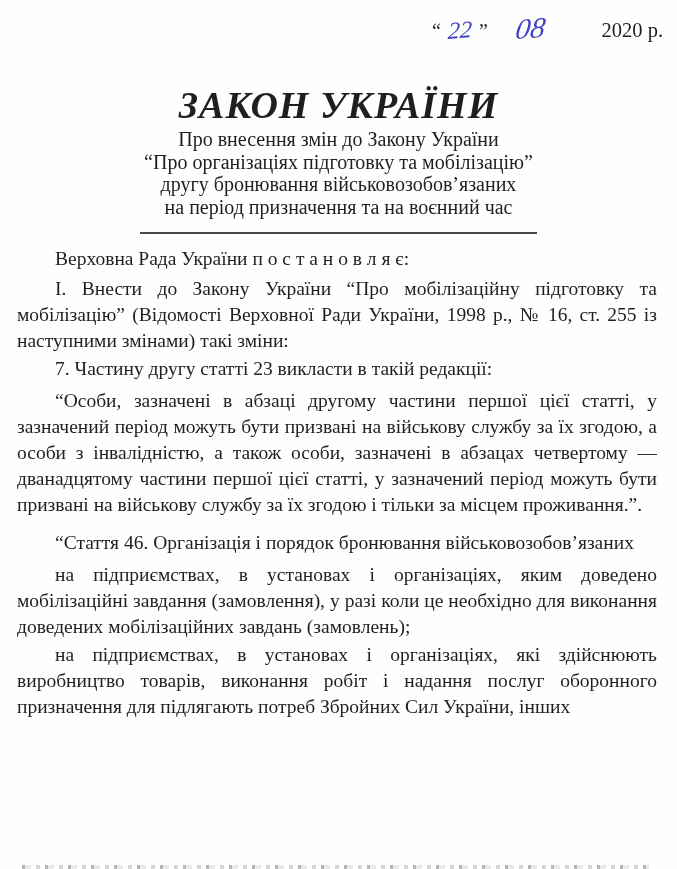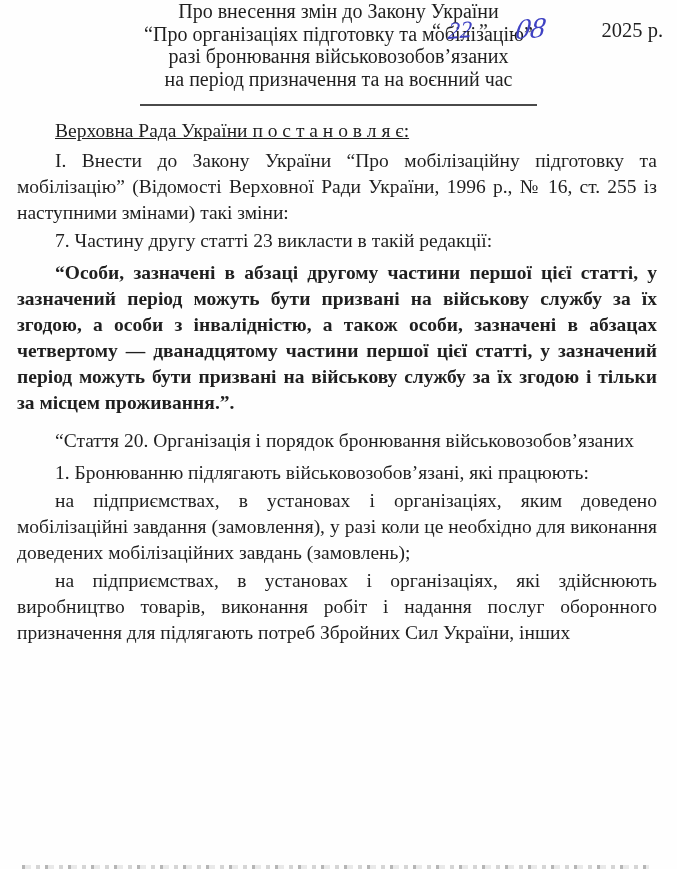--- a/index.html
+++ b/index.html
@@ -52,23 +52,23 @@
   
   .body-text {
     margin: 12px 20px 0 17px;
     font-size: 19.5px;
     line-height: 26px;
     text-align: justify;
   }
   .body-text p { margin: 0; text-indent: 38px; }
   .nowrap { white-space: nowrap; }
   .mb2  { margin-bottom: 2px  !important; }
-  .mb4  { margin-bottom: 4px  !important; text-decoration: underline; }
+  .mb4  { margin-bottom: 4px  !important; }
   .mb6  { margin-bottom: 6px  !important; }
-  .mb12 { margin-bottom: 12px !important; font-weight: bold; }
+  .mb12 { margin-bottom: 12px !important; }
   .mb14 { margin-bottom: 14px !important; }
 
   
   .cutoff {
     position: absolute;
     left: 22px;
     right: 28px;
     bottom: 0;
     height: 4px;
     background: repeating-linear-gradient(90deg,
@@ -85,39 +85,39 @@
 
 <div class="page">
 
   <div class="dateline">
     <span class="dl-day">
       <span class="q">“</span>
       <span class="hw day">22</span>
       <span class="q">”</span>
     </span>
     <span class="hw month">08</span>
-    <span class="year">2025 р.</span>
+    <span class="year">2020 р.</span>
   </div>
 
+  <h1 class="law-title">ЗАКОН УКРАЇНИ</h1>
 
   <div class="subtitle">
     <div>Про внесення змін до Закону України</div>
     <div>“Про організаціях підготовку та мобілізацію”</div>
-    <div>разі бронювання військовозобов’язаних</div>
+    <div>другу бронювання військовозобов’язаних</div>
     <div>на період призначення та на воєнний час</div>
   </div>
 
   <hr class="divider">
 
   <div class="body-text">
     <p class="nowrap mb4">Верховна Рада України п о с т а н о в л я є:</p>
-    <p class="mb2">І. Внести до Закону України “Про мобілізаційну підготовку та мобілізацію” (Відомості Верховної Ради України, 1996 р., № 16, ст. 255 із наступними змінами) такі зміни:</p>
+    <p class="mb2">І. Внести до Закону України “Про мобілізаційну підготовку та мобілізацію” (Відомості Верховної Ради України, 1998 р., № 16, ст. 255 із наступними змінами) такі зміни:</p>
     <p class="nowrap mb6">7. Частину другу статті 23 викласти в такій редакції:</p>
     <p class="mb12">“Особи, зазначені в абзаці другому частини першої цієї статті, у зазначений період можуть бути призвані на військову службу за їх згодою, а особи з інвалідністю, а також особи, зазначені в абзацах четвертому — дванадцятому частини першої цієї статті, у зазначений період можуть бути призвані на військову службу за їх згодою і тільки за місцем проживання.”.</p>
-    <p class="nowrap mb6">“Стаття 20. Організація і порядок бронювання військовозобов’язаних</p>
-    <p class="nowrap mb2">1. Бронюванню підлягають військовозобов’язані, які працюють:</p>
+    <p class="nowrap mb6">“Стаття 46. Організація і порядок бронювання військовозобов’язаних</p>
     <p class="mb2">на підприємствах, в установах і організаціях, яким доведено мобілізаційні завдання (замовлення), у разі коли це необхідно для виконання доведених мобілізаційних завдань (замовлень);</p>
     <p class="mb2">на підприємствах, в установах і організаціях, які здійснюють виробництво товарів, виконання робіт і надання послуг оборонного призначення для підлягають потреб Збройних Сил України, інших</p>
   </div>
 
   <div class="cutoff"></div>
 
 </div>
 
 </body></html>

